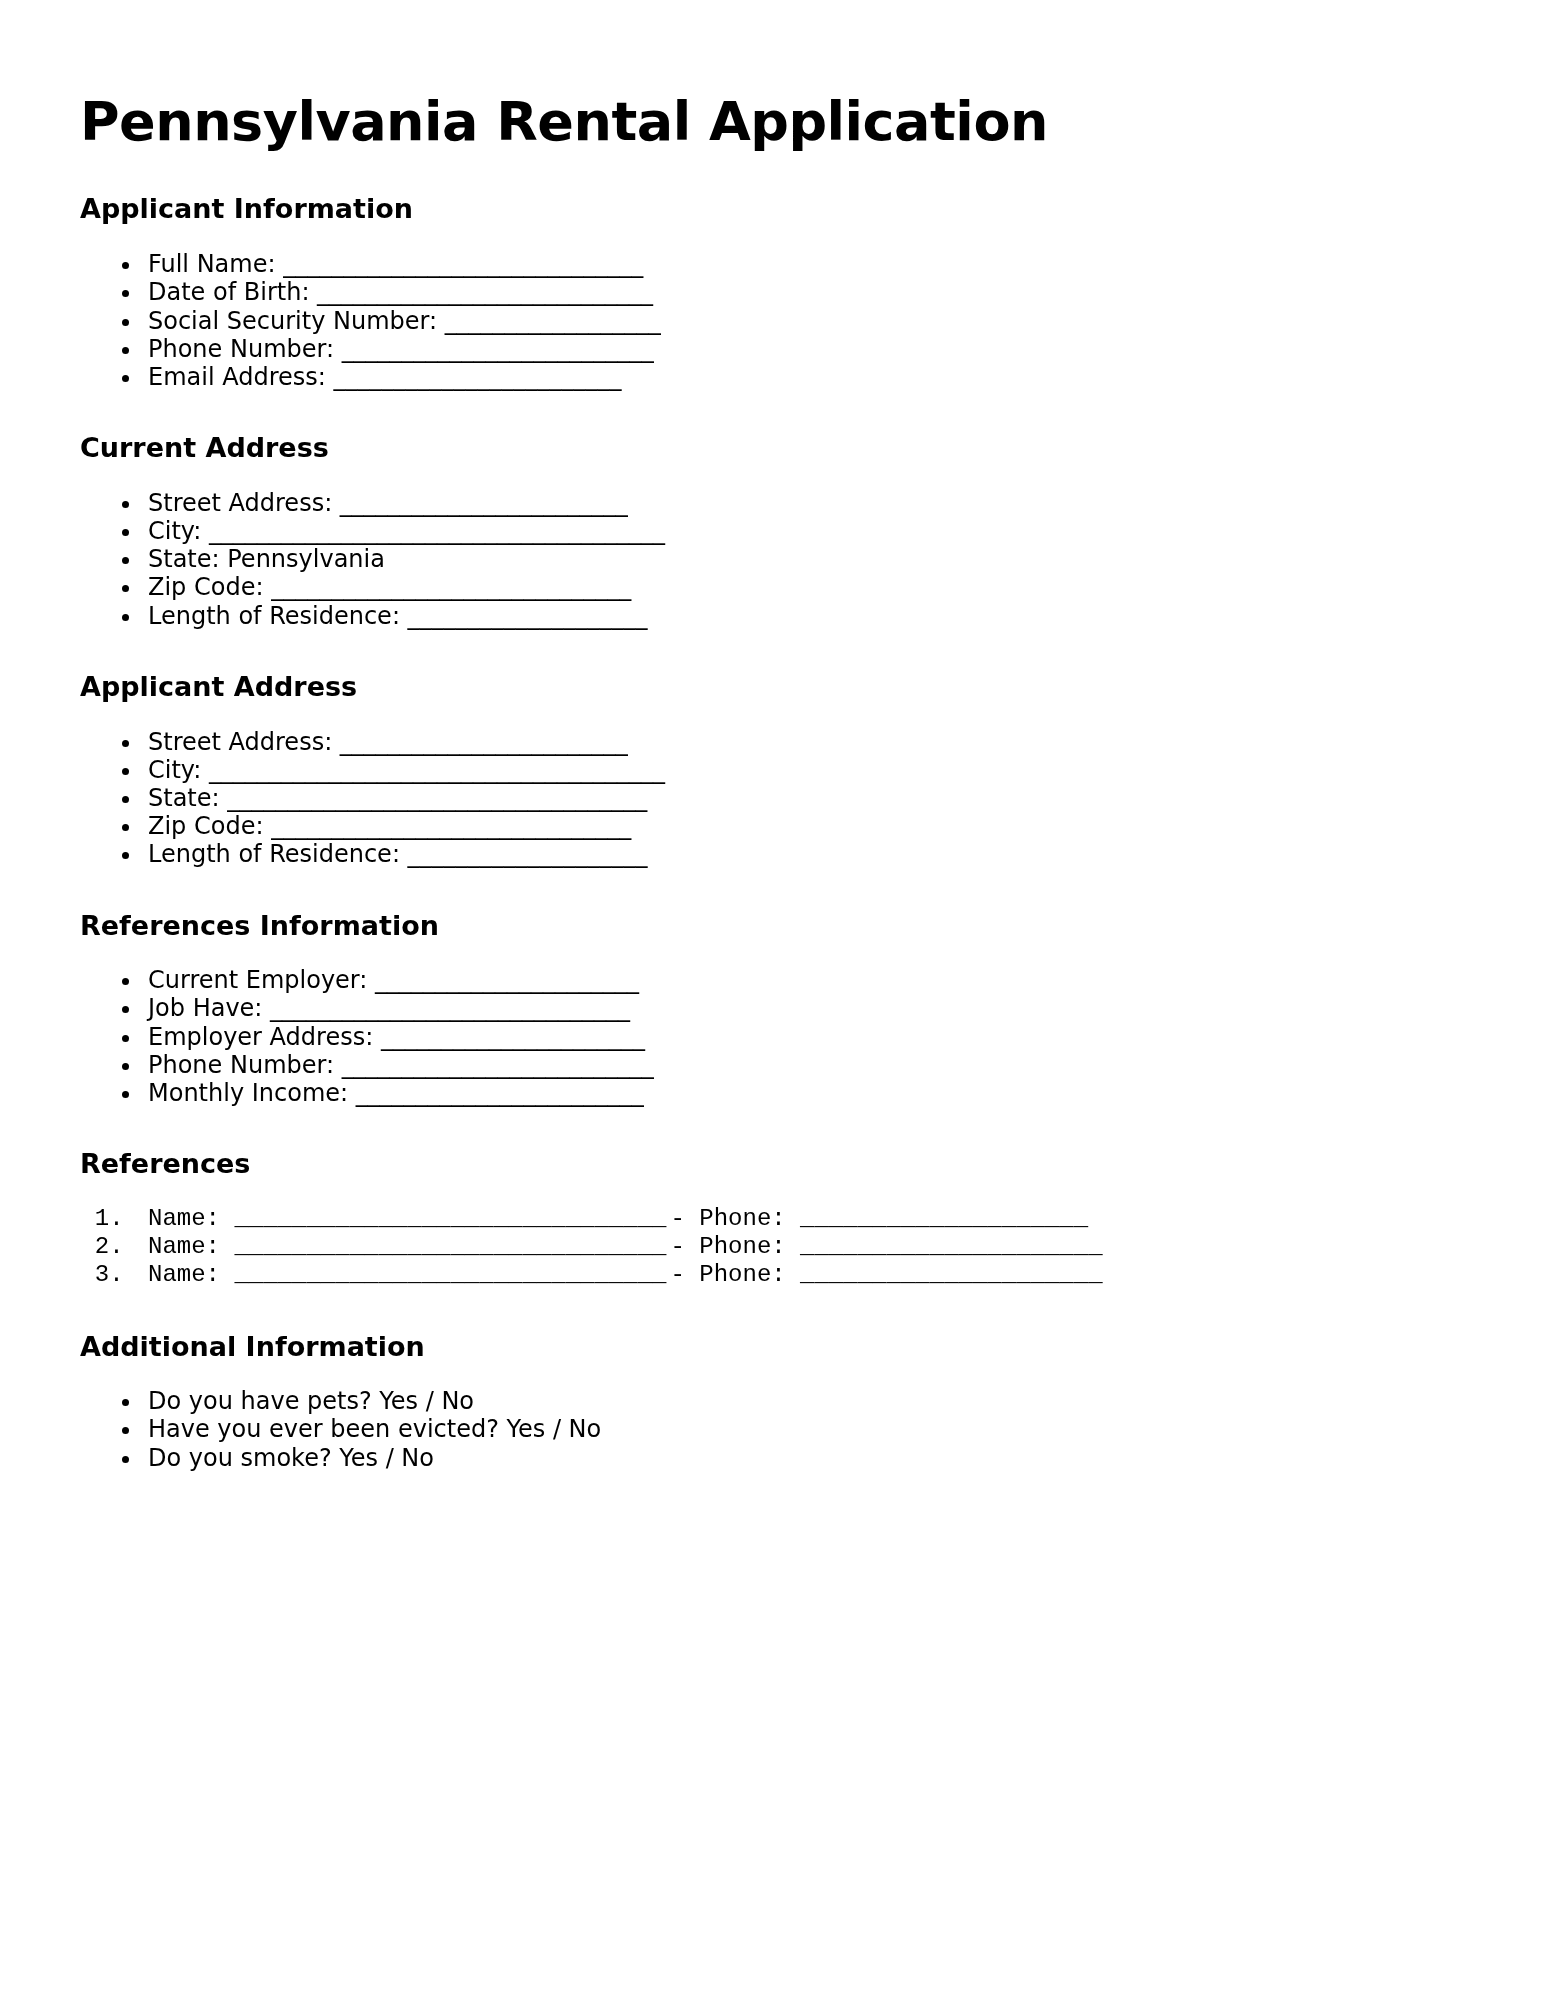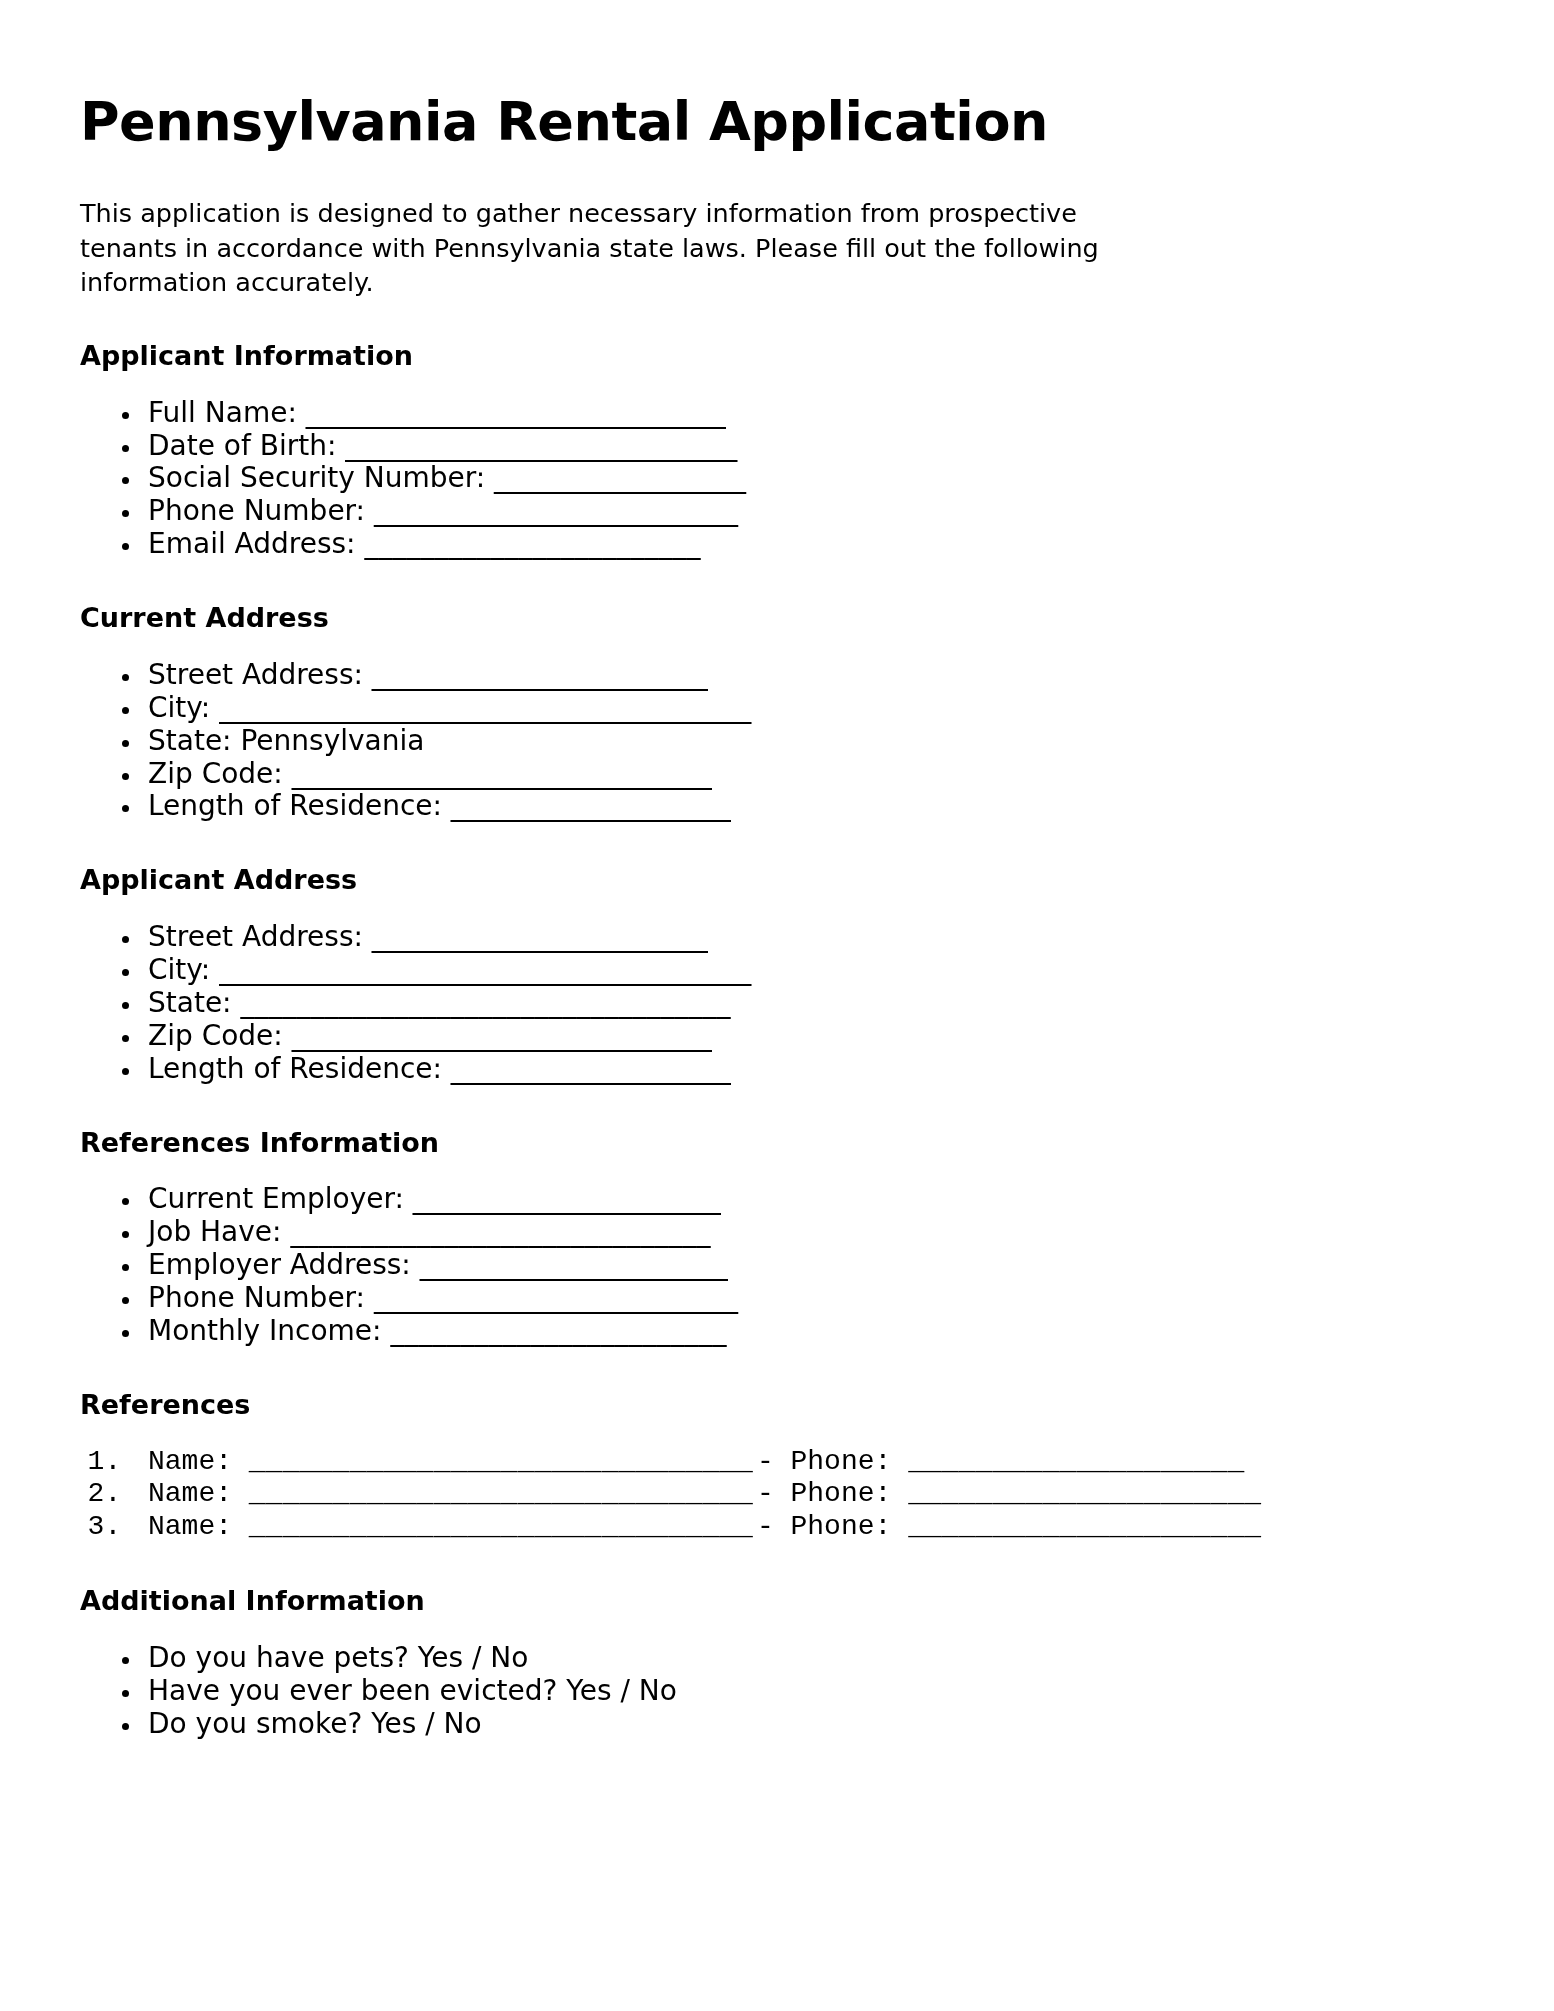--- a/index.html
+++ b/index.html
@@ -44,21 +44,21 @@
     line-height: 1.25;
   }
   ul.field-list, ol.ref-list {
     margin: 24px 0 0 0;
     padding-left: 62px;
     list-style-position: outside;
   }
   ul.field-list { list-style-type: disc; }
   ol.ref-list { list-style-type: decimal; font-family: Liberation Mono, monospace; }
   ul.field-list li, ol.ref-list li {
-    font-size: 28px;
+    font-size: 24px;
     line-height: 1.175;
     padding-left: 6px;
     white-space: nowrap;
   }
   ul.field-list li::marker {
     font-size: 22px;
   }
   ol.ref-list {
     padding-left: 58px;
   }
@@ -79,21 +79,20 @@
     margin-left: 4px;
   }
 </style>
 </head>
 <body>
 
 <div class="page">
 
   <h1 class="doc-title">Pennsylvania Rental Application</h1>
 
-  <p class="intro">This application is designed to gather necessary information from prospective tenants in accordance with Pennsylvania state laws. Please fill out the following information accurately.</p>
 
   <h2 class="section-heading">Applicant Information</h2>
   <ul class="field-list">
     <li>Full Name: ______________________________</li>
     <li>Date of Birth: ____________________________</li>
     <li>Social Security Number: __________________</li>
     <li>Phone Number: __________________________</li>
     <li>Email Address: ________________________</li>
   </ul>
 

